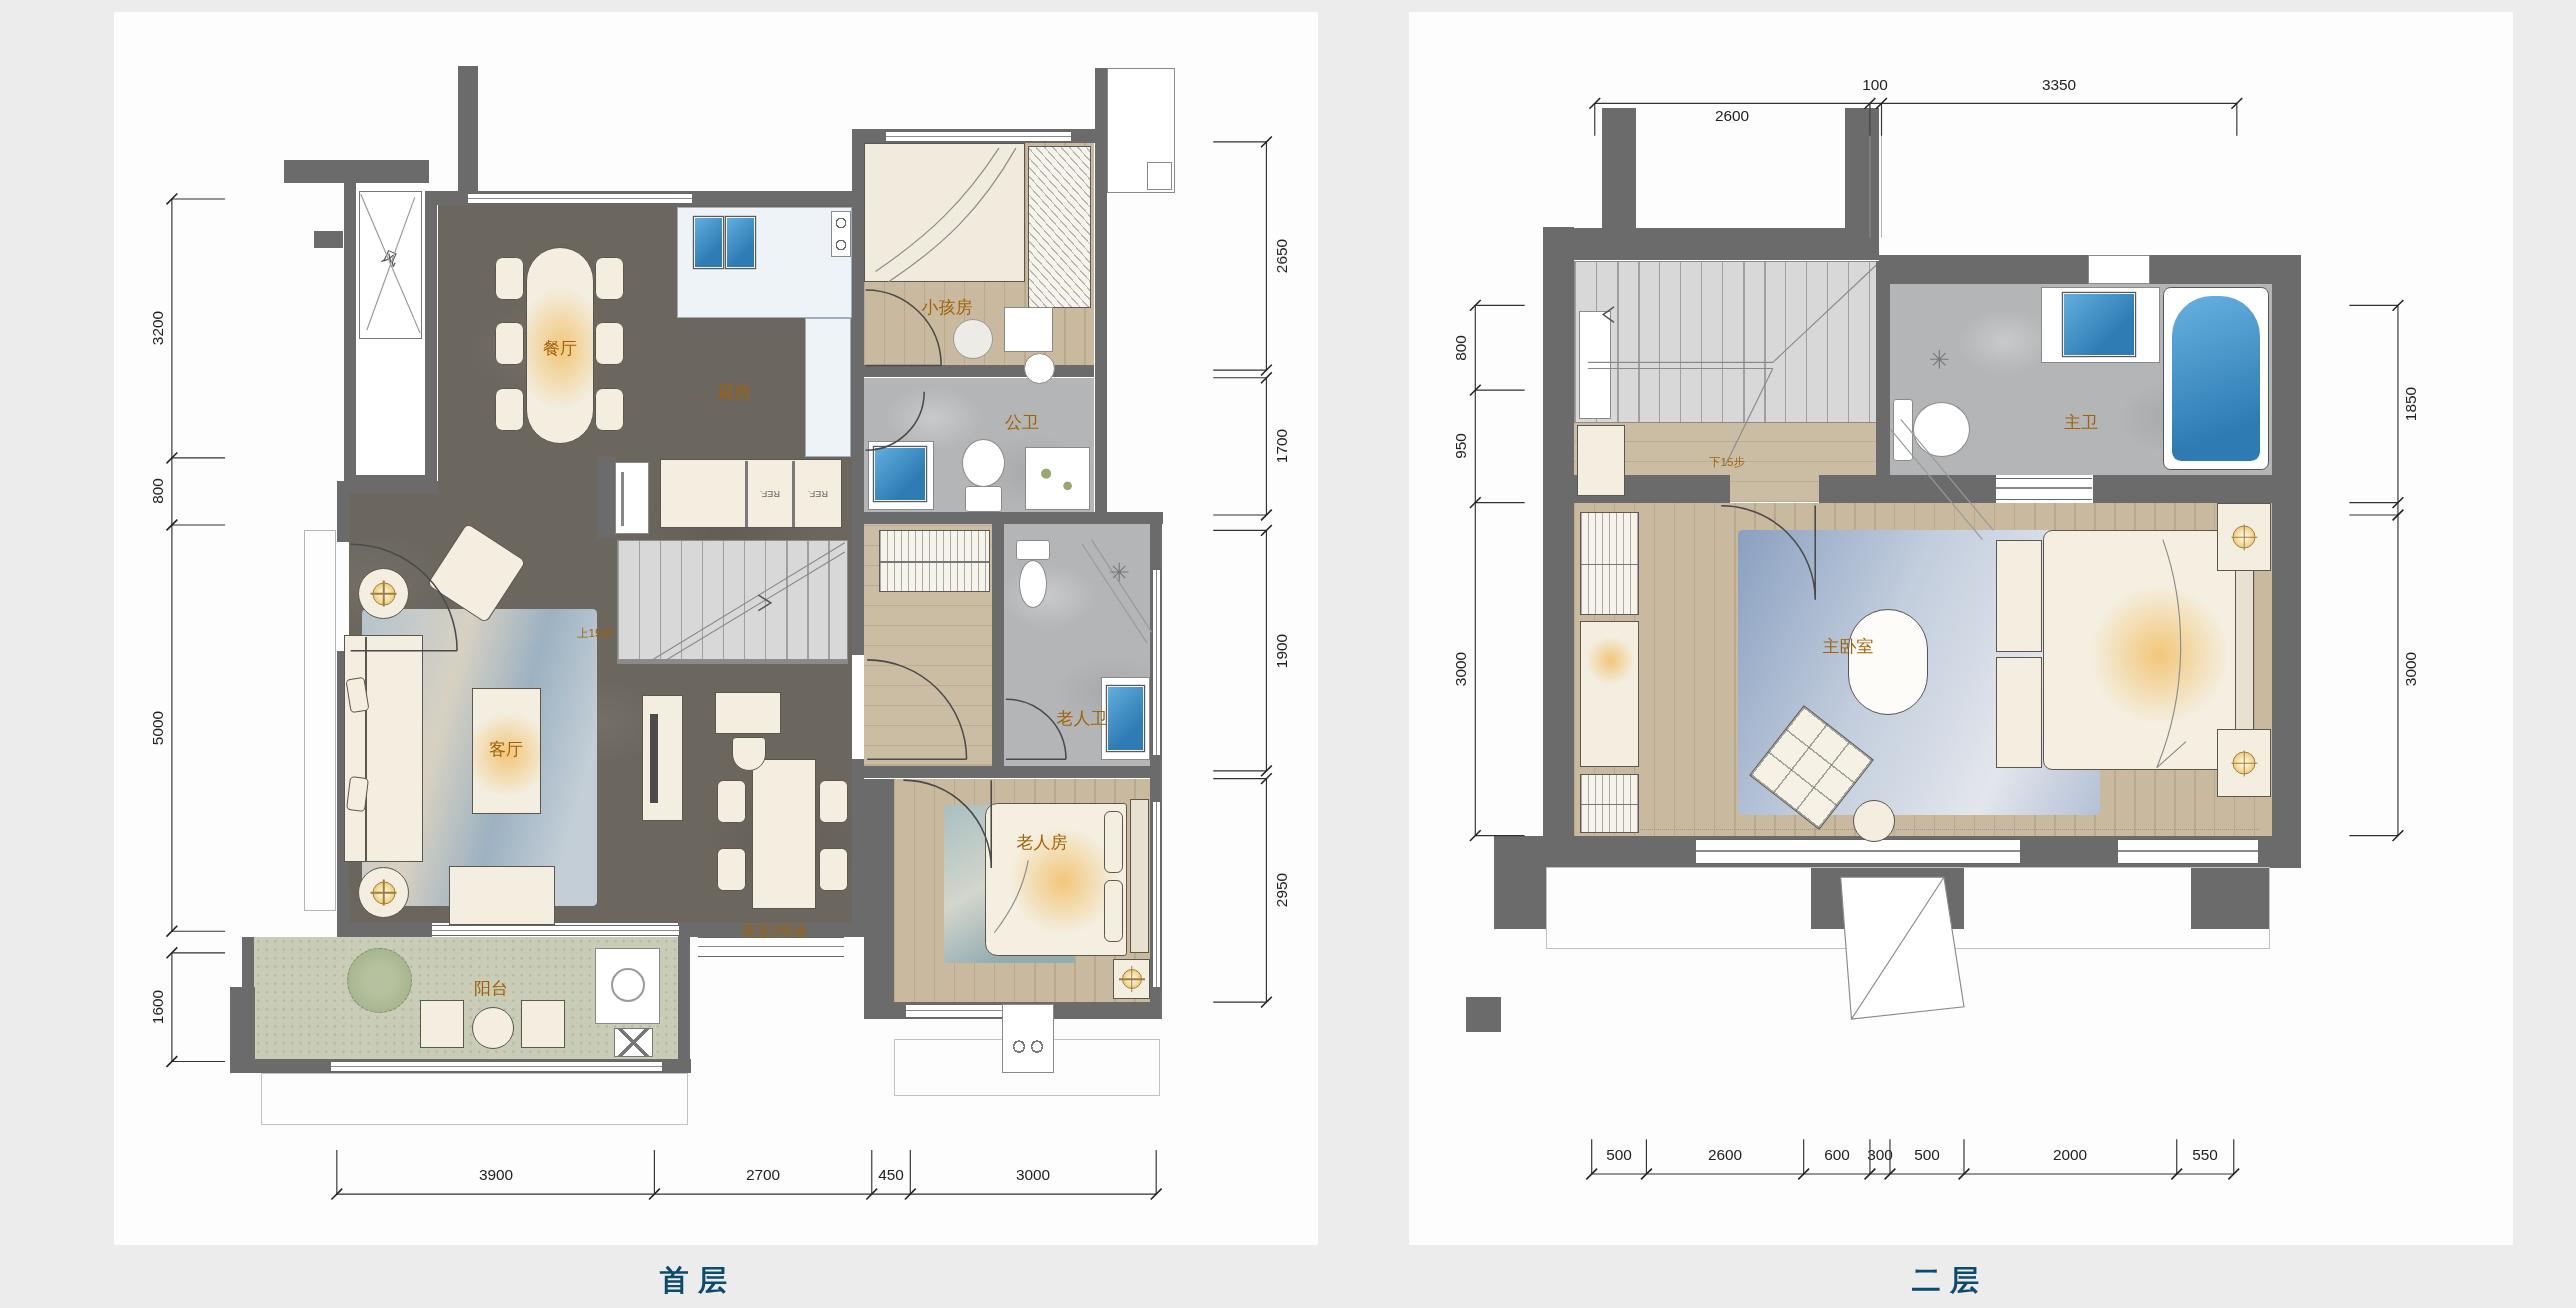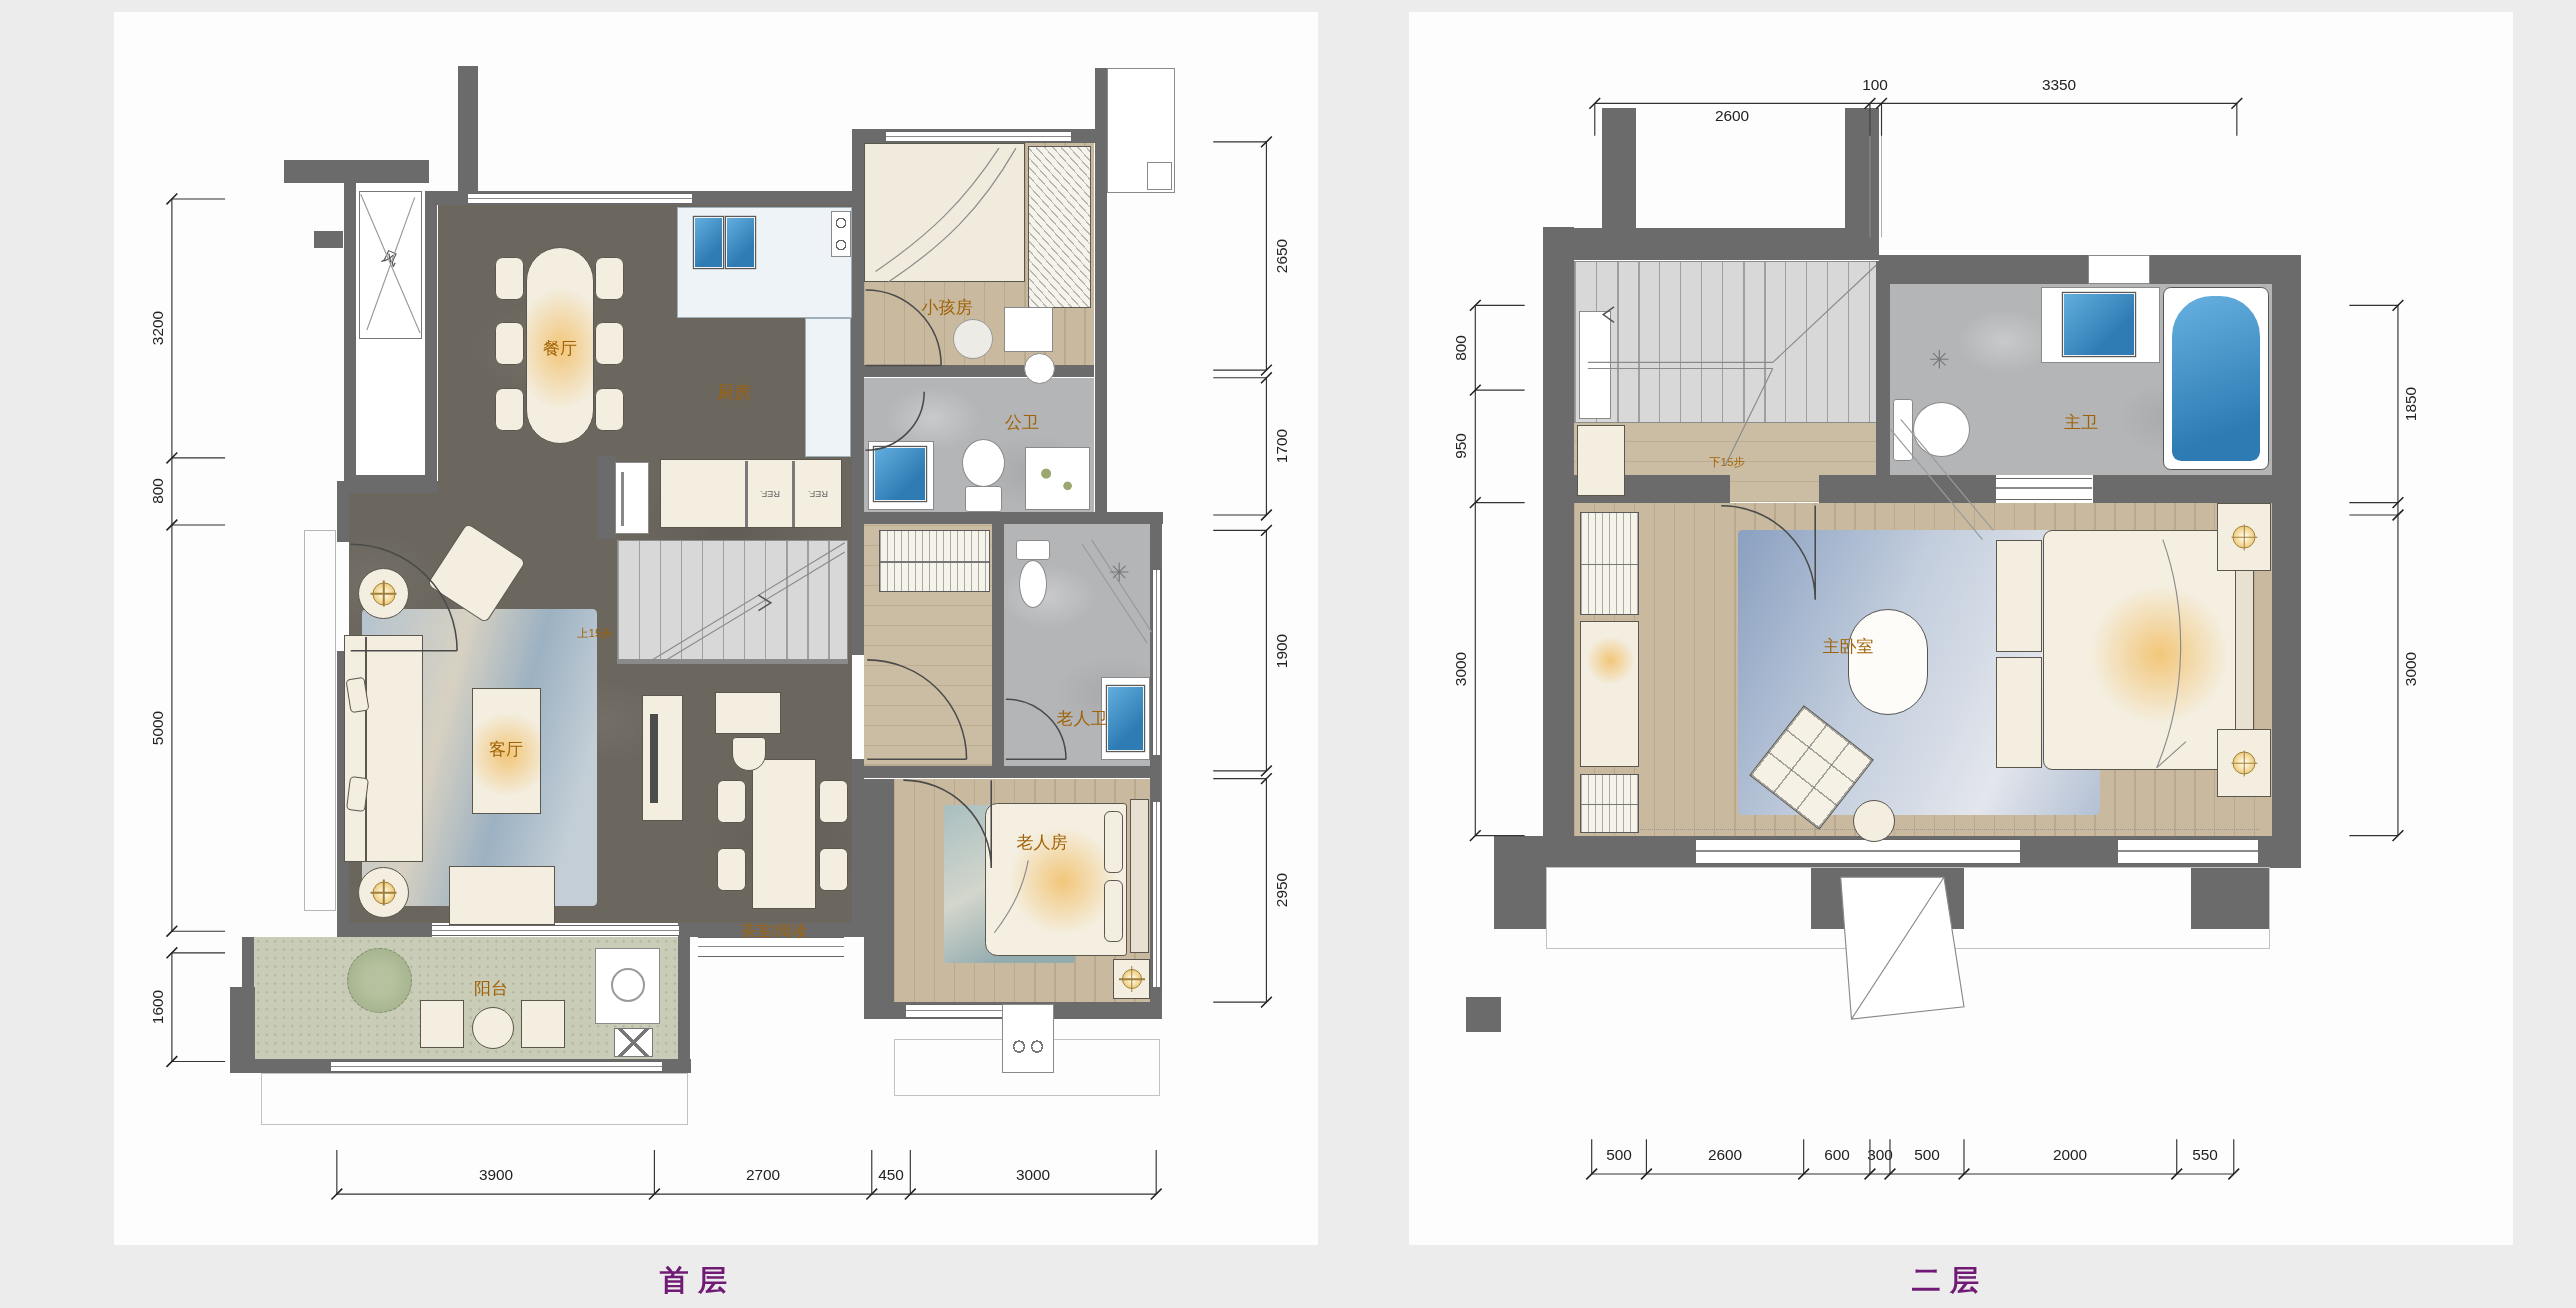--- a/index.html
+++ b/index.html
@@ -31,21 +31,21 @@
   .hatch{position:absolute;background-color:#f6f3ea;background-image:repeating-linear-gradient(48deg,rgba(90,90,90,.4) 0 1.2px,transparent 1.2px 6.2px);border:1.5px solid #5a5a5a;box-sizing:border-box;}
   .hang{position:absolute;background-color:#f6f3ea;background-image:repeating-linear-gradient(90deg,rgba(80,80,80,.45) 0 1.2px,transparent 1.2px 7px);border:1.5px solid #5a5a5a;box-sizing:border-box;}
   .hang::after{content:"";position:absolute;left:0;right:0;top:50%;height:1.5px;background:#777;}
   .winh{position:absolute;background:linear-gradient(to bottom,#fff 42%,#8a8a8a 42%,#8a8a8a 52%,#fff 52%);border-top:1.5px solid #666;border-bottom:1.5px solid #666;box-sizing:border-box;}
   .winv{position:absolute;background:linear-gradient(to right,#fff 42%,#8a8a8a 42%,#8a8a8a 52%,#fff 52%);border-left:1.5px solid #666;border-right:1.5px solid #666;box-sizing:border-box;}
   .outl{position:absolute;border:1.5px solid #c2c2c2;box-sizing:border-box;}
   .lab{position:absolute;transform:translate(-50%,-50%);font-size:17px;font-weight:500;color:#a16207;white-space:nowrap;}
   .lab-s{font-size:11.6px;margin-top:16px;}
   .dlab{position:absolute;transform:translate(-50%,-50%);font-size:15.4px;color:#222;white-space:nowrap;}
   .dlabv{position:absolute;transform:translate(-50%,-50%) rotate(-90deg);font-size:15.4px;color:#222;white-space:nowrap;}
-  .title{position:absolute;transform:translate(-50%,-50%);font-size:29px;font-weight:700;letter-spacing:9.2px;color:#701a75;white-space:nowrap;}
+  .title{position:absolute;transform:translate(-50%,-50%);font-size:29px;font-weight:700;letter-spacing:9.2px;color:#0c4a6e;white-space:nowrap;}
   svg.lines{position:absolute;left:0;top:0;pointer-events:none;}
 </style>
 </head>
 <body>
 
 <div id="stage">
 
   <div class="panel" style="left:114px;top:12.3px;width:1204px;height:1233px;"></div>
   <div class="panel" style="left:1409px;top:12.3px;width:1104px;height:1233px;"></div>
 

